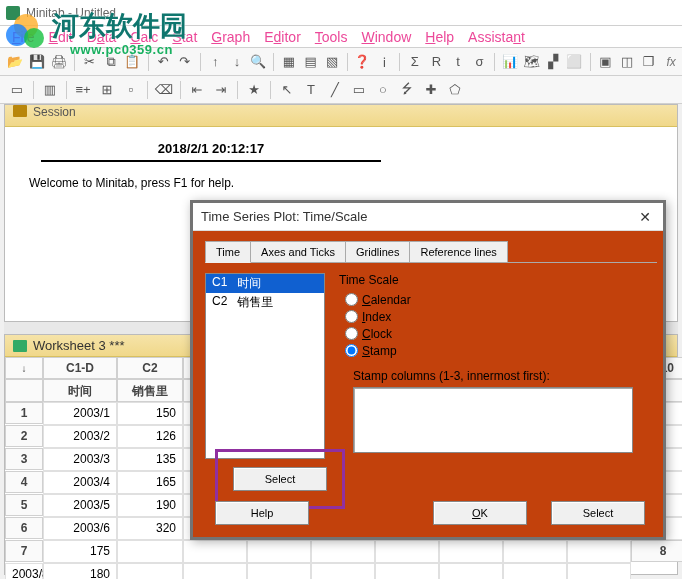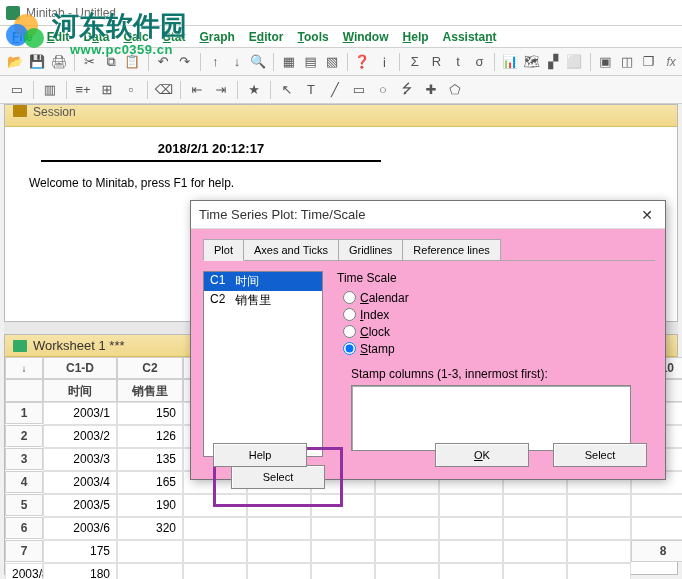--- a/index.html
+++ b/index.html
@@ -5,21 +5,21 @@
 * { box-sizing: border-box; margin: 0; padding: 0; font-family: "Microsoft YaHei", Tahoma, Arial, sans-serif; }
 body { background: #f0f0f0; width: 682px; height: 579px; overflow: hidden; position: relative; font-size: 12px; }
 
 
 .titlebar { background: #fff; height: 26px; display: flex; align-items: center; padding: 0 6px; border-bottom: 1px solid #d0d0d0; }
 .titlebar .app-icon { width: 14px; height: 14px; background: #2e8b57; border-radius: 2px; margin-right: 6px; }
 .titlebar span { color: #666; font-size: 12px; }
 
 
 .menubar { background: #fff; height: 22px; display: flex; align-items: center; padding: 0 6px; gap: 2px; border-bottom: 1px solid #d0d0d0; }
-.menubar .mi { padding: 2px 6px; cursor: default; color: #15803d; font-size: 12px; font-weight: bold; }
+.menubar .mi { padding: 2px 6px; cursor: default; color: #ec4899; font-size: 14px; }
 .menubar .mi u { text-decoration: underline; }
 
 
 .toolbar-row { background: #f7f7f7; height: 28px; display: flex; align-items: center; padding: 0 6px; gap: 2px; border-bottom: 1px solid #d0d0d0; }
 .tbtn { width: 22px; height: 22px; display: flex; align-items: center; justify-content: center; border: 1px solid transparent; cursor: default; font-size: 13px; color: #555; }
 .tsep { width: 1px; height: 18px; background: #ccc; margin: 0 3px; }
 .fx-label { font-style: italic; color: #777; margin-left: 4px; }
 
 
 .mdi { position: absolute; top: 104px; left: 4px; right: 4px; bottom: 4px; background: #e8e8e8; }
@@ -38,21 +38,21 @@
 .worksheet .hdr .ic { width: 14px; height: 12px; background: #3a6; margin-right: 6px; border-radius: 1px; }
 .ws-grid { display: grid; grid-template-columns: 38px 74px 66px repeat(8, 64px); font-size: 12px; }
 .ws-grid .ch, .ws-grid .rh, .ws-grid .subh { background: #fafafa; border: 1px solid #d0d0d0; padding: 3px 6px; text-align: center; color: #444; height: 22px; }
 .ws-grid .ch { font-weight: bold; }
 .ws-grid .subh { font-weight: bold; height: 23px; }
 .ws-grid .cell { border: 1px solid #e0e0e0; padding: 3px 6px; text-align: right; height: 23px; background: #fff; }
 .ws-grid .rh { font-weight: bold; }
 .arrow-down { font-size: 10px; }
 
 
-.dialog { position: absolute; top: 200px; left: 190px; width: 476px; height: 280px; background: #f9a8d4; border: 1px solid #737373; box-shadow: 2px 2px 10px rgba(0,0,0,0.3); }
+.dialog { position: absolute; top: 200px; left: 190px; width: 476px; height: 340px; background: #c2410c; border: 3px solid #737373; box-shadow: 2px 2px 10px rgba(0,0,0,0.3); }
 .dialog .dtitle { height: 28px; background: #fff; display: flex; align-items: center; justify-content: space-between; padding: 0 8px; border-bottom: 1px solid #ddd; font-size: 13px; color: #333; }
 .dialog .close { width: 20px; height: 20px; display: flex; align-items: center; justify-content: center; cursor: default; font-size: 14px; }
 
 .tabs { display: flex; margin-top: 10px; margin-left: 12px; border-bottom: 1px solid #aaa; width: 452px; }
 .tab { padding: 4px 10px; border: 1px solid #aaa; border-bottom: none; background: #f0f0f0; font-size: 11px; cursor: default; margin-right: -1px; position: relative; }
 .tab.active { background: #f0f0f0; border-bottom: 1px solid #f0f0f0; margin-bottom: -1px; }
 
 .tabbody { padding: 10px 12px 8px 12px; display: flex; gap: 14px; }
 .listbox { width: 120px; height: 186px; background: #fff; border: 1px solid #888; font-size: 12px; overflow: hidden; }
 .listbox .li { padding: 1px 6px; display: flex; gap: 10px; }
@@ -189,21 +189,21 @@
     </div>
     <div class="body">
       <div class="dateline">2018/2/1 20:12:17</div>
       <div class="msg">Welcome to Minitab, press F1 for help.</div>
     </div>
   </div>
 
   <div class="worksheet">
     <div class="hdr">
       <div class="ic"></div>
-      <span>Worksheet 1 ***</span>
+      <span>Worksheet 3 ***</span>
     </div>
     <div class="ws-grid" id="ws-grid">
         <div class="ch"><span class="arrow-down">↓</span></div>
         <div class="ch">C1-D</div>
         <div class="ch">C2</div>
         <div class="ch"></div>
         <div class="ch"></div>
         <div class="ch"></div>
         <div class="ch"></div>
         <div class="ch"></div>
@@ -313,21 +313,21 @@
 
 </div>
 
 <div class="dialog">
   <div class="dtitle">
     <span>Time Series Plot: Time/Scale</span>
     <div class="close">✕</div>
   </div>
 
   <div class="tabs" id="dlg-tabs">
-      <div class="tab active">Plot</div>
+      <div class="tab active">Time</div>
       <div class="tab">Axes and Ticks</div>
       <div class="tab">Gridlines</div>
       <div class="tab">Reference lines</div>
     </div>
 
   <div class="tabbody">
     <div class="listbox" id="dlg-list">
         <div class="li sel">
           <span>C1</span>
           <span>时间</span>

